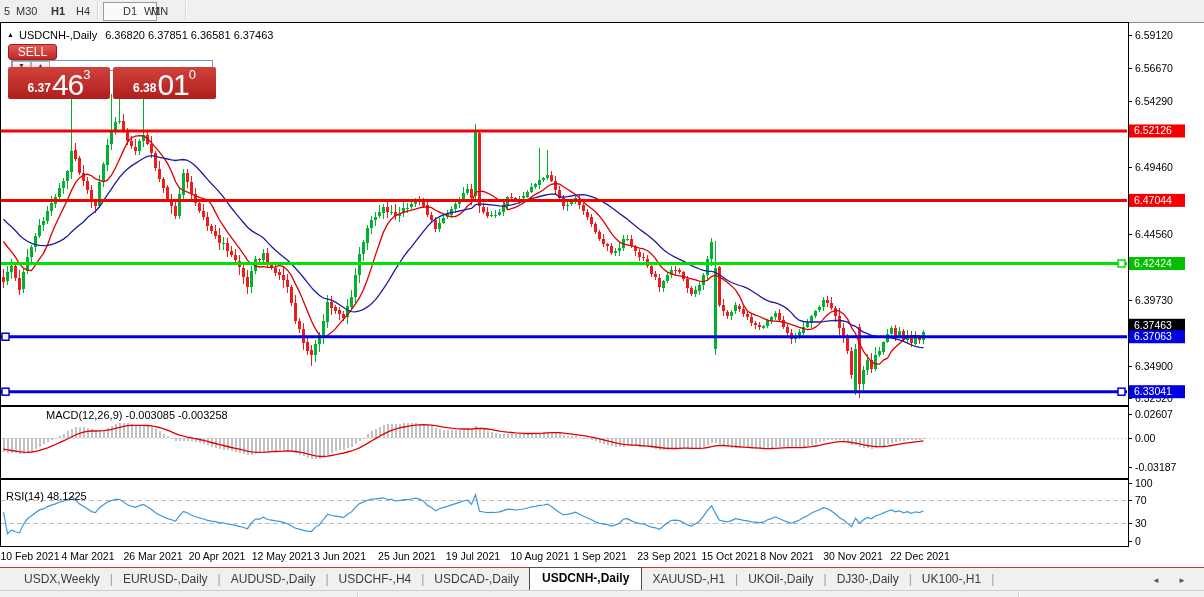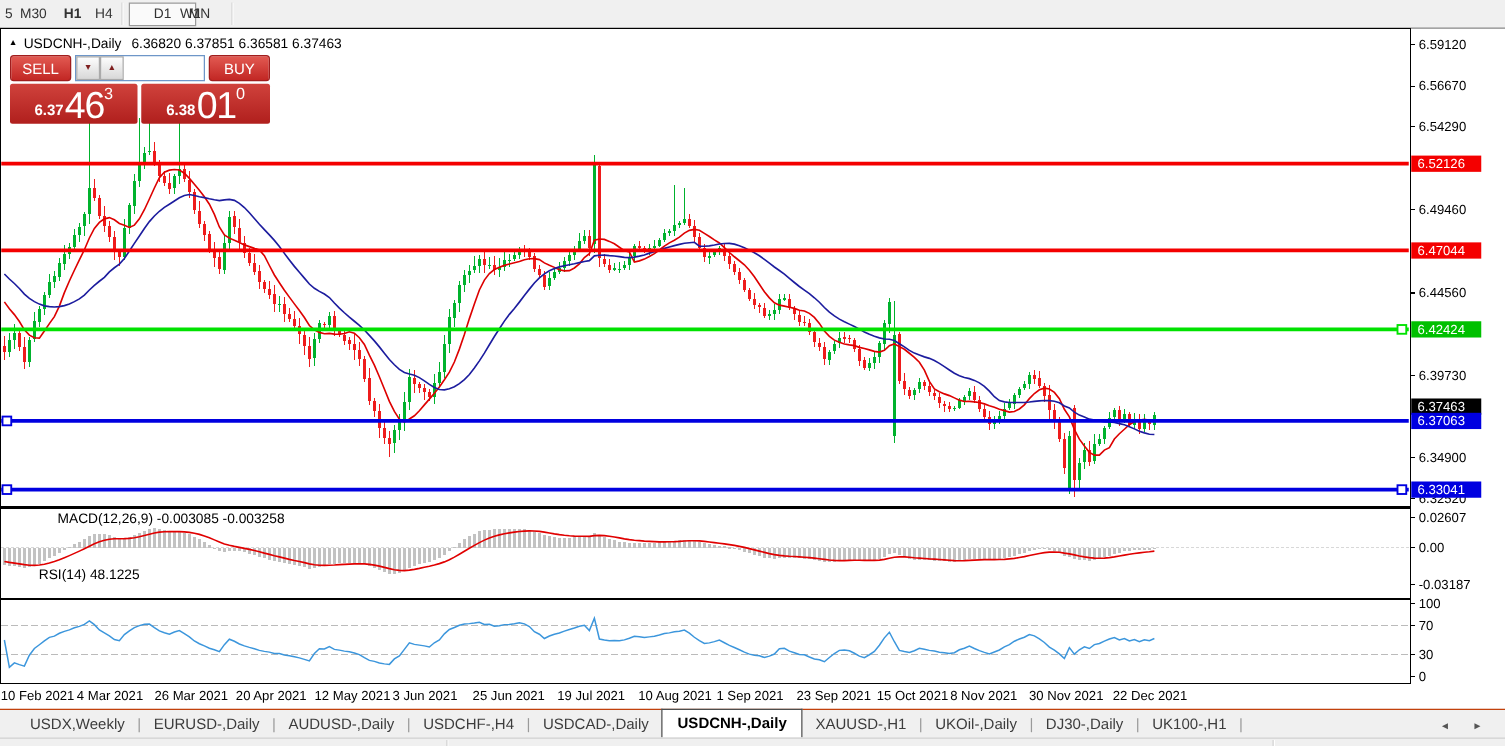--- a/index.html
+++ b/index.html
@@ -8,21 +8,21 @@
   #toolbar{position:absolute;left:0;top:0;width:1204px;height:22px;background:#f0f0f0;border-bottom:1px solid #8a8a8a;}
   .tf-item{position:absolute;top:3px;height:16px;line-height:16px;font-size:11px;color:#333;padding:0 3px;cursor:default;}
   .tf-item.selected{background:#fafafa;border:1px solid #9a9a9a;top:2px;height:17px;line-height:17px;padding:0 19px;}
   .tf-sep{position:absolute;top:2px;width:1px;height:18px;background:#d7d7d7;border-right:1px solid #fff;}
   
   #chart-header{position:absolute;left:7px;top:29px;font-size:11px;color:#000;z-index:5;}
   #chart-header .tri{font-size:7px;vertical-align:2px;margin-right:5px;}
   #chart-header .ttl{margin-right:8px;}
   
   #trade-panel{position:absolute;left:8px;top:44px;width:208px;z-index:6;}
-  .tp-row1{display:flex;height:21px;}
+  .tp-row1{display:flex;height:21px;flex-direction:column;}
   .btn-red{background:linear-gradient(#e25a52,#c22724);border:1px solid #a01d1d;border-radius:3px;color:#fff;font-size:12px;display:flex;align-items:center;justify-content:center;}
   #sell-btn{width:47px;}
   #buy-btn{width:47px;}
   #vol-group{flex:1;margin:0 3px;display:flex;border:1px solid #6e96c8;background:#fff;}
   .spin-btn{width:17px;background:linear-gradient(#fdfdfd,#d8d8d8);border:1px solid #aaa;display:flex;align-items:center;justify-content:center;font-size:7px;color:#7e1f1f;}
   #vol-field{flex:1;border:none;font-size:13px;text-align:right;padding:0 4px 0 0;font-family:"Liberation Sans",sans-serif;color:#000;min-width:0;}
   .tp-row2{display:flex;margin-top:2px;height:32px;}
   .price-box{background:linear-gradient(#d0423c,#b01f1d);border-radius:2px;color:#fff;display:flex;align-items:flex-end;justify-content:center;padding-bottom:1px;}
   #sell-box{width:102px;margin-right:3px;}
   #buy-box{width:103px;}
@@ -859,21 +859,21 @@
         <span class="pb-small">6.38</span>
           <span class="pb-big">01</span>
           <span class="pb-sup">0</span>
       </div>
     </div>
   </div>
 
   <div class="ind-label" style="top:409px;margin-left:40px;">
     <span>MACD(12,26,9)</span> <span>-0.003085 -0.003258</span>
   </div>
-  <div class="ind-label" style="top:454px;margin-left:25px;">
+  <div class="ind-label" style="top:490px;">
     <span>RSI(14)</span> <span>48.1225</span>
   </div>
 
   <div id="tabbar">
       <div class="tab">USDX,Weekly</div>
       <span class="tab-sep">|</span>
       <div class="tab">EURUSD-,Daily</div>
       <span class="tab-sep">|</span>
       <div class="tab">AUDUSD-,Daily</div>
       <span class="tab-sep">|</span>

